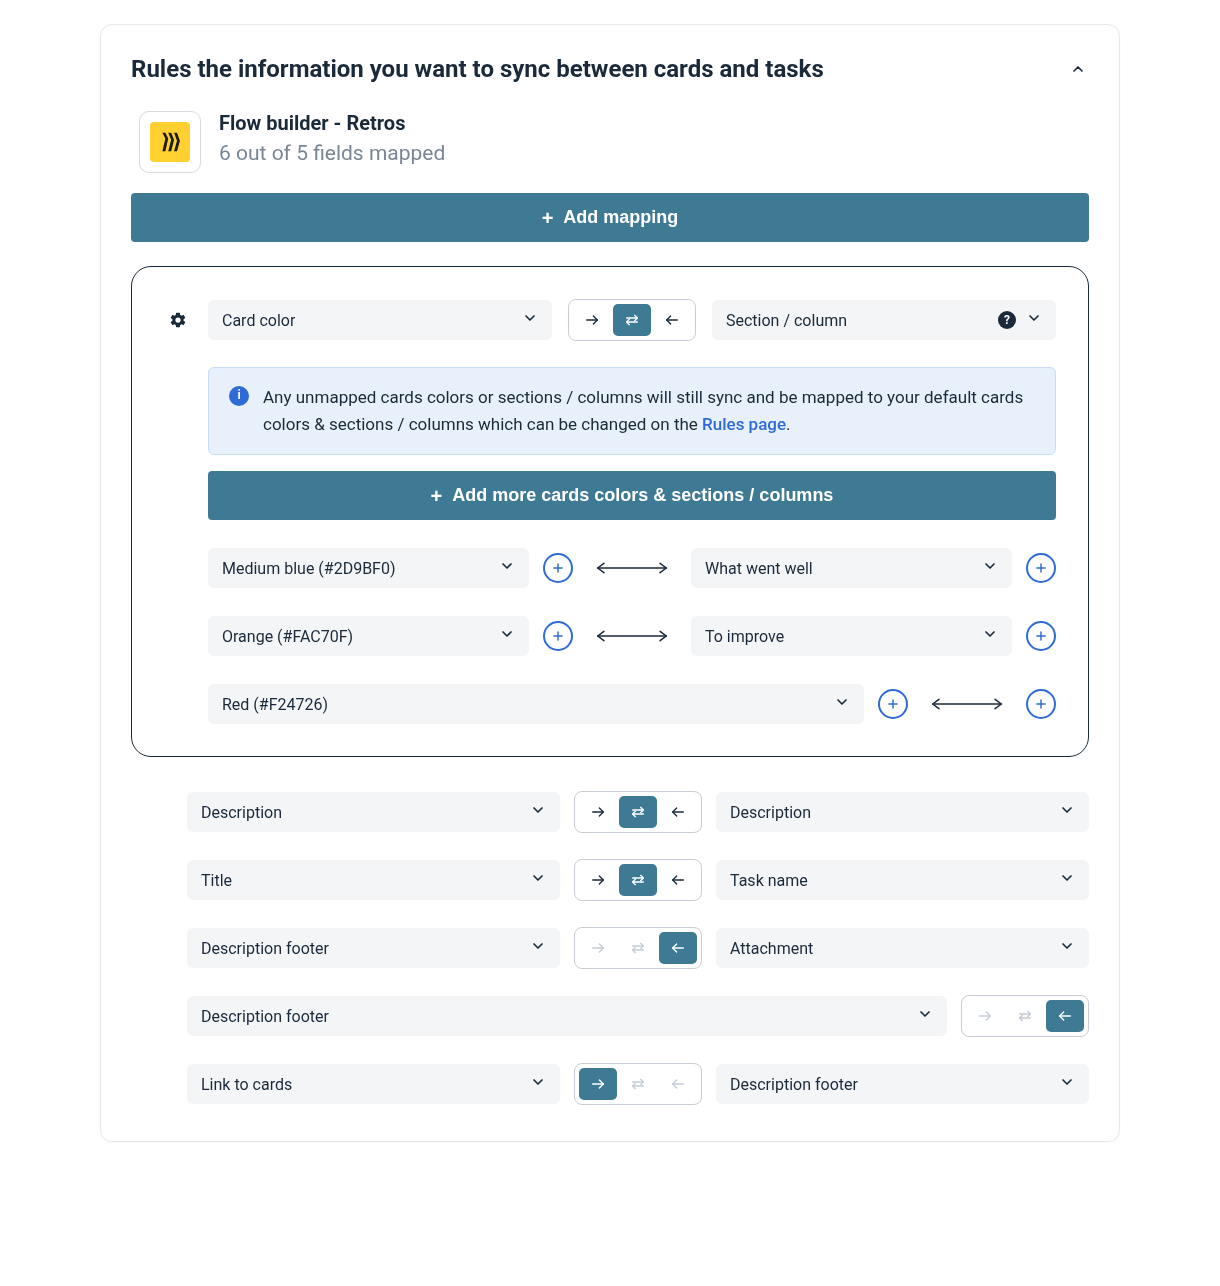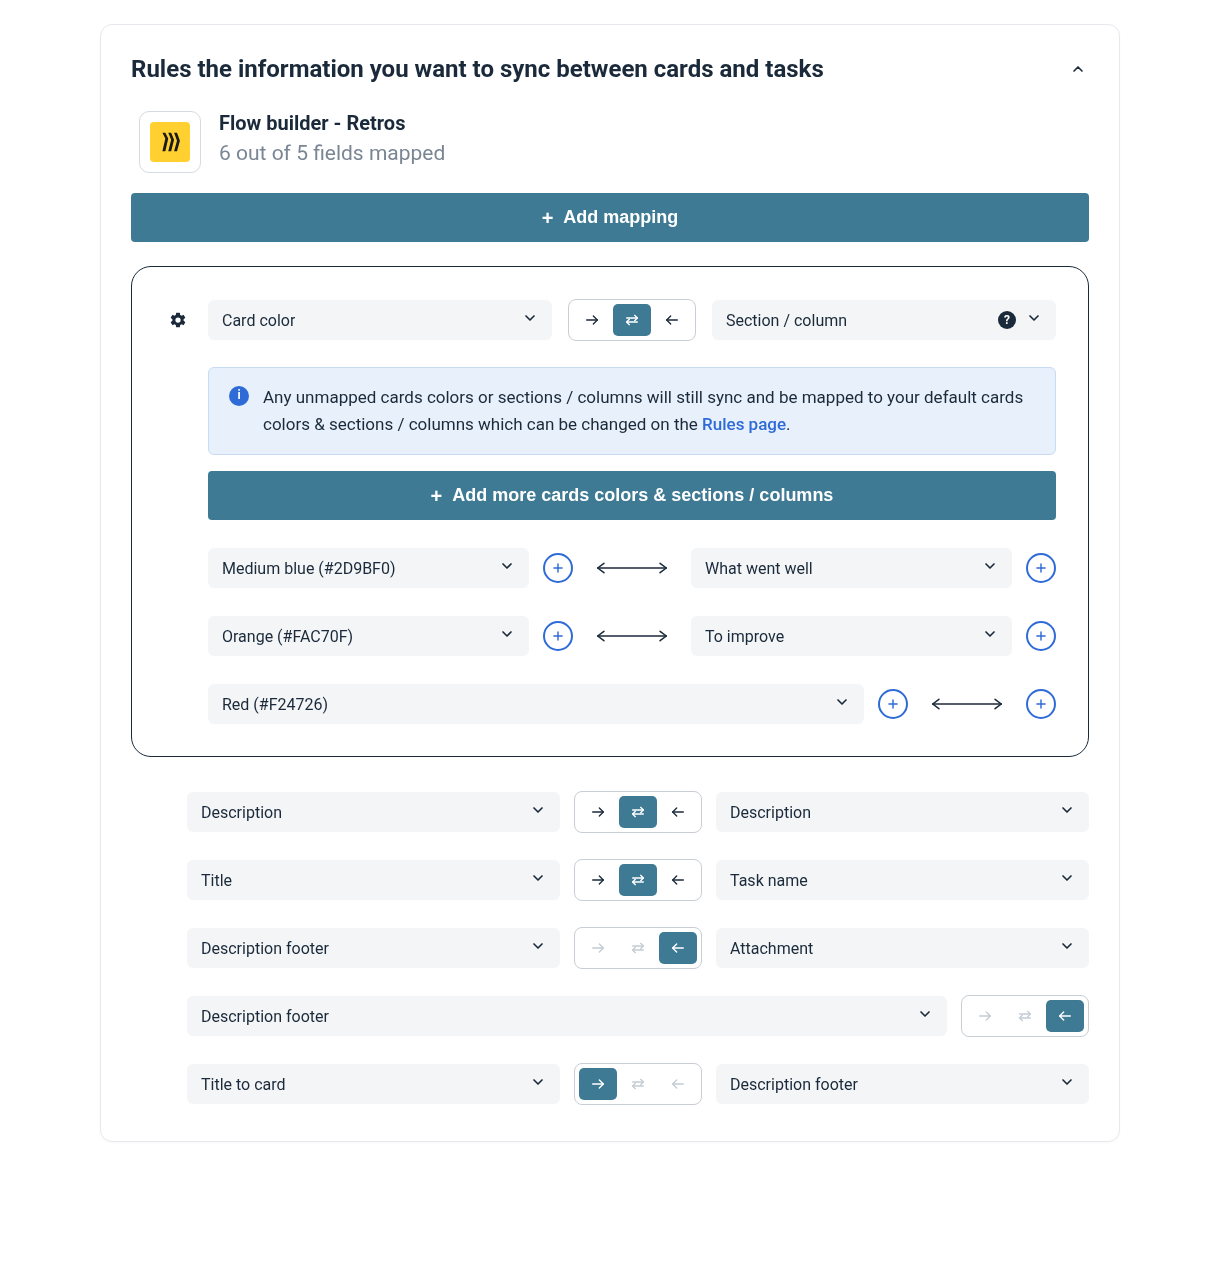--- a/index.html
+++ b/index.html
@@ -457,21 +457,21 @@
     <div class="dir-btn active">
             <svg viewBox="0 0 24 24" fill="none" stroke="currentColor" stroke-width="2" stroke-linecap="round" stroke-linejoin="round">
               <line x1="20" y1="12" x2="4" y2="12"></line>
               <polyline points="10 6 4 12 10 18"></polyline>
             </svg>
           </div>
   </div>
       </div>
       <div class="mapping-row">
         <div class="field">
-          <span class="label">Title to card</span>
+          <span class="label">Link to cards</span>
           <span class="chev"><svg viewBox="0 0 24 24" fill="none" stroke="currentColor" stroke-width="2.5" stroke-linecap="round" stroke-linejoin="round">
               <polyline points="6 9 12 15 18 9"></polyline>
             </svg></span>
         </div>
         <div class="dir-switch">
     <div class="dir-btn active">
             <svg viewBox="0 0 24 24" fill="none" stroke="currentColor" stroke-width="2" stroke-linecap="round" stroke-linejoin="round">
               <line x1="4" y1="12" x2="20" y2="12"></line>
               <polyline points="14 6 20 12 14 18"></polyline>
             </svg>

